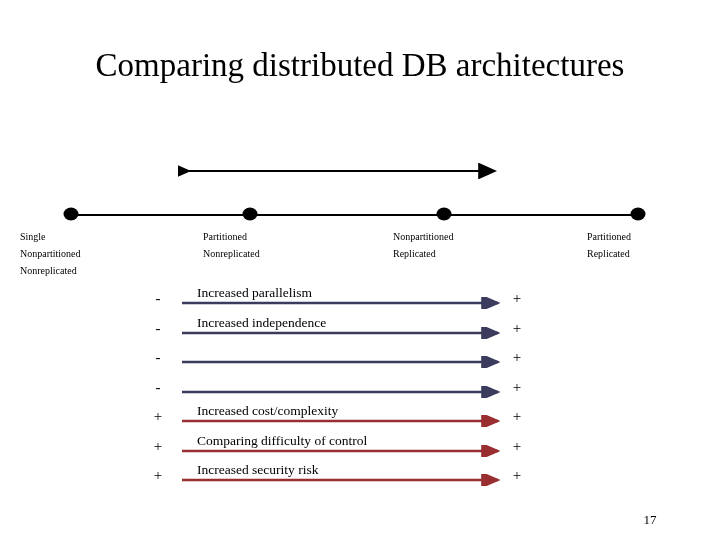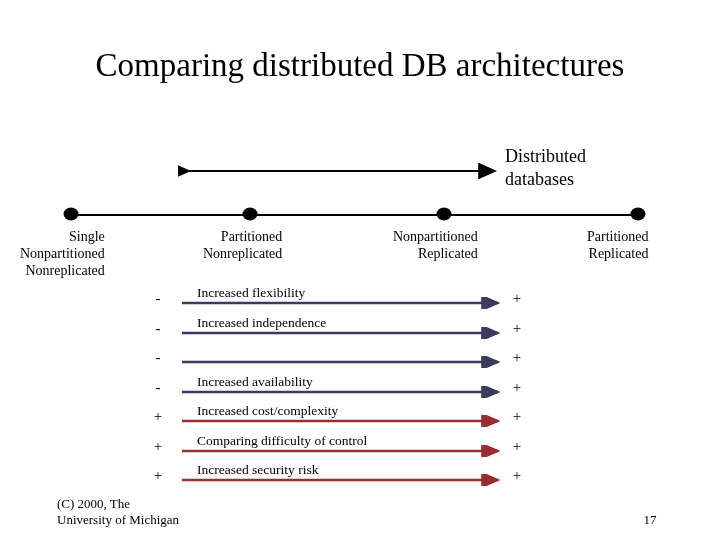--- a/index.html
+++ b/index.html
@@ -69,25 +69,24 @@
     position: absolute;
     left: 0px;
     top: 204px;
     width: 720px;
     height: 22px;
   }
 
   
   .node-label {
     position: absolute;
-    font-size: 14px;
+    font-size: 10px;
     line-height: 17px;
     color: #000;
     white-space: pre-line;
-    text-align: right;
   }
   #node-label-0 { left: 20px;  top: 228px; }
   #node-label-1 { left: 203px; top: 228px; }
   #node-label-2 { left: 393px; top: 228px; }
   #node-label-3 { left: 587px; top: 228px; }
 
   
   #factors {
     position: absolute;
     left: 0;
@@ -149,21 +148,20 @@
   }
 </style>
 </head>
 <body>
 
 <div id="slide">
 
   <div id="title">Comparing distributed DB architectures</div>
 
 
-  <div class="endcap" id="endcap-right">Distributed databases</div>
 
   <svg id="spectrum-arrow" viewBox="0 0 328 22" width="328" height="22">
     <defs>
       <marker id="head-black-r" markerWidth="9" markerHeight="8" refX="8" refY="4" orient="auto">
         <path d="M0,0 L9,4 L0,8 z" fill="#000000"></path>
       </marker>
       <marker id="head-black-l" markerWidth="9" markerHeight="8" refX="8" refY="4" orient="auto">
         <path d="M0,0 L9,4 L0,8 z" fill="#000000"></path>
       </marker>
     </defs>
@@ -185,21 +183,21 @@
 Nonreplicated</div>
   <div class="node-label" id="node-label-2">Nonpartitioned
 Replicated</div>
   <div class="node-label" id="node-label-3">Partitioned
 Replicated</div>
 
   <div id="factors">
 
     <div class="factor-row">
       <div class="factor-sign left">-</div>
-      <div class="factor-label">Increased flexibility</div>
+      <div class="factor-label">Increased parallelism</div>
       <svg class="factor-arrow" viewBox="0 0 330 12" width="330" height="12">
         <defs>
           <marker id="head-0" markerWidth="8" markerHeight="7" refX="7" refY="3.5" orient="auto">
             <path d="M0,0 L8,3.5 L0,7 z" fill="#3b3b5e"></path>
           </marker>
         </defs>
         <line x1="2" y1="6" x2="318" y2="6" stroke="#3b3b5e" stroke-width="2.4" marker-end="url(#head-0)"></line>
       </svg>
       <div class="factor-sign right">+</div>
     </div>
@@ -226,21 +224,20 @@
             <path d="M0,0 L8,3.5 L0,7 z" fill="#3b3b5e"></path>
           </marker>
         </defs>
         <line x1="2" y1="6" x2="318" y2="6" stroke="#3b3b5e" stroke-width="2.4" marker-end="url(#head-2)"></line>
       </svg>
       <div class="factor-sign right">+</div>
     </div>
 
     <div class="factor-row">
       <div class="factor-sign left">-</div>
-      <div class="factor-label">Increased availability</div>
       <svg class="factor-arrow" viewBox="0 0 330 12" width="330" height="12">
         <defs>
           <marker id="head-3" markerWidth="8" markerHeight="7" refX="7" refY="3.5" orient="auto">
             <path d="M0,0 L8,3.5 L0,7 z" fill="#3b3b5e"></path>
           </marker>
         </defs>
         <line x1="2" y1="6" x2="318" y2="6" stroke="#3b3b5e" stroke-width="2.4" marker-end="url(#head-3)"></line>
       </svg>
       <div class="factor-sign right">+</div>
     </div>
@@ -282,18 +279,16 @@
             <path d="M0,0 L8,3.5 L0,7 z" fill="#992e31"></path>
           </marker>
         </defs>
         <line x1="2" y1="6" x2="318" y2="6" stroke="#992e31" stroke-width="2.4" marker-end="url(#head-6)"></line>
       </svg>
       <div class="factor-sign right">+</div>
     </div>
 
   </div>
 
-  <div id="footer-copyright">(C) 2000, The
-University of Michigan</div>
 
   <div id="footer-pagenum">17</div>
 
 </div>
 
 </body></html>

